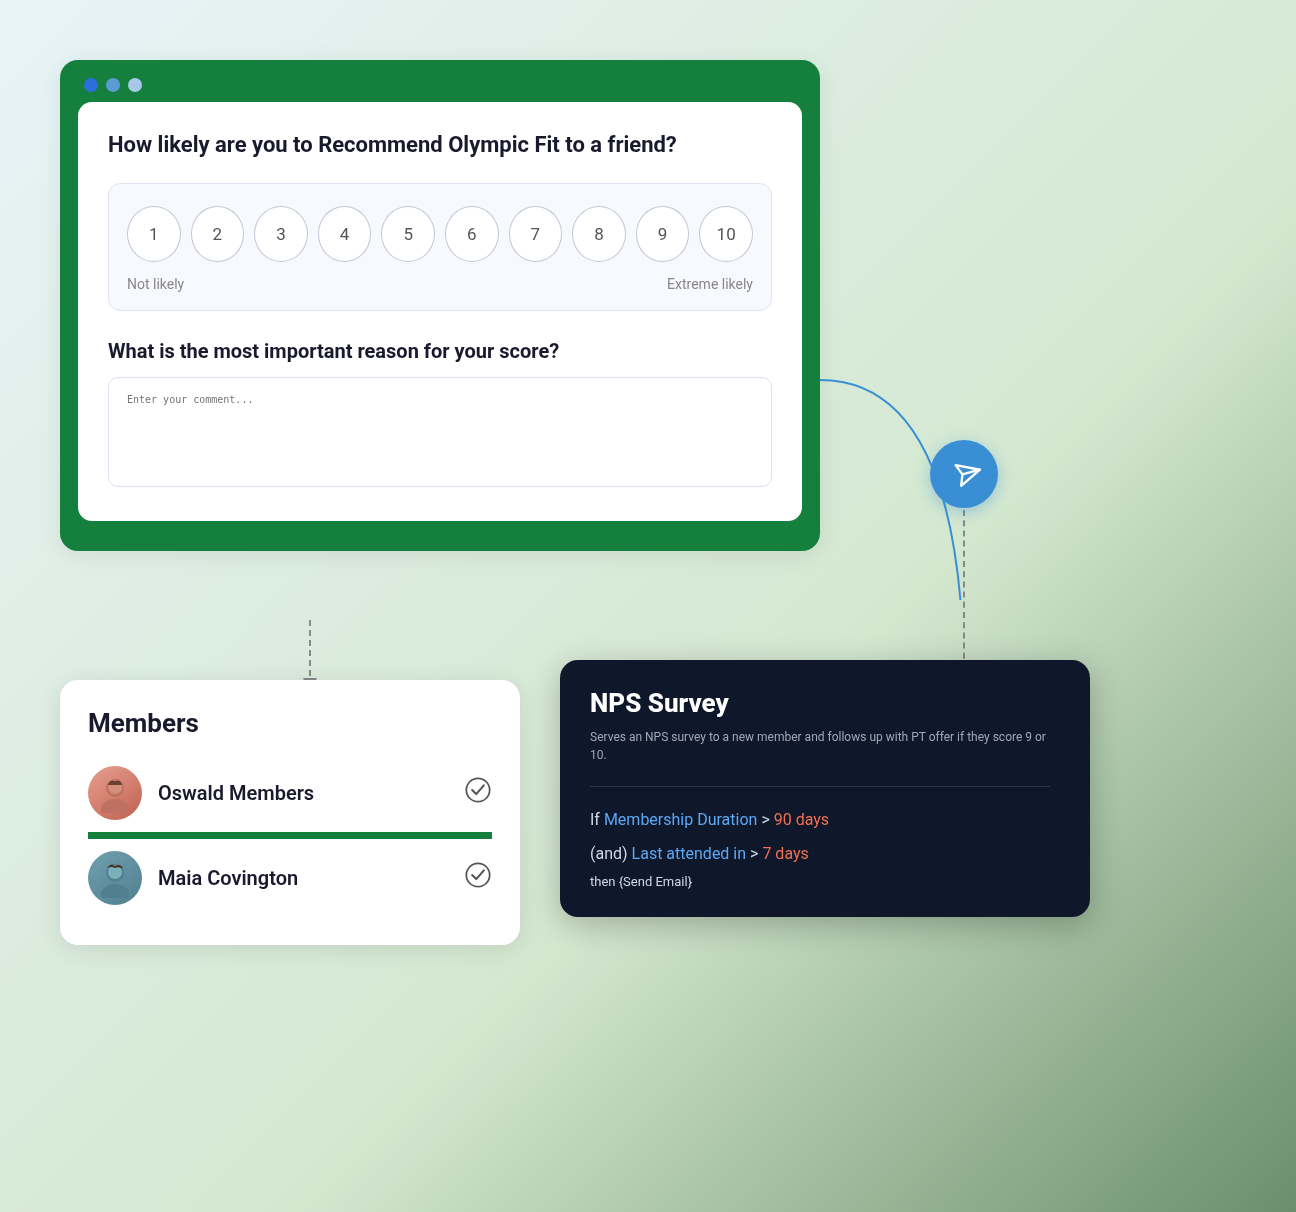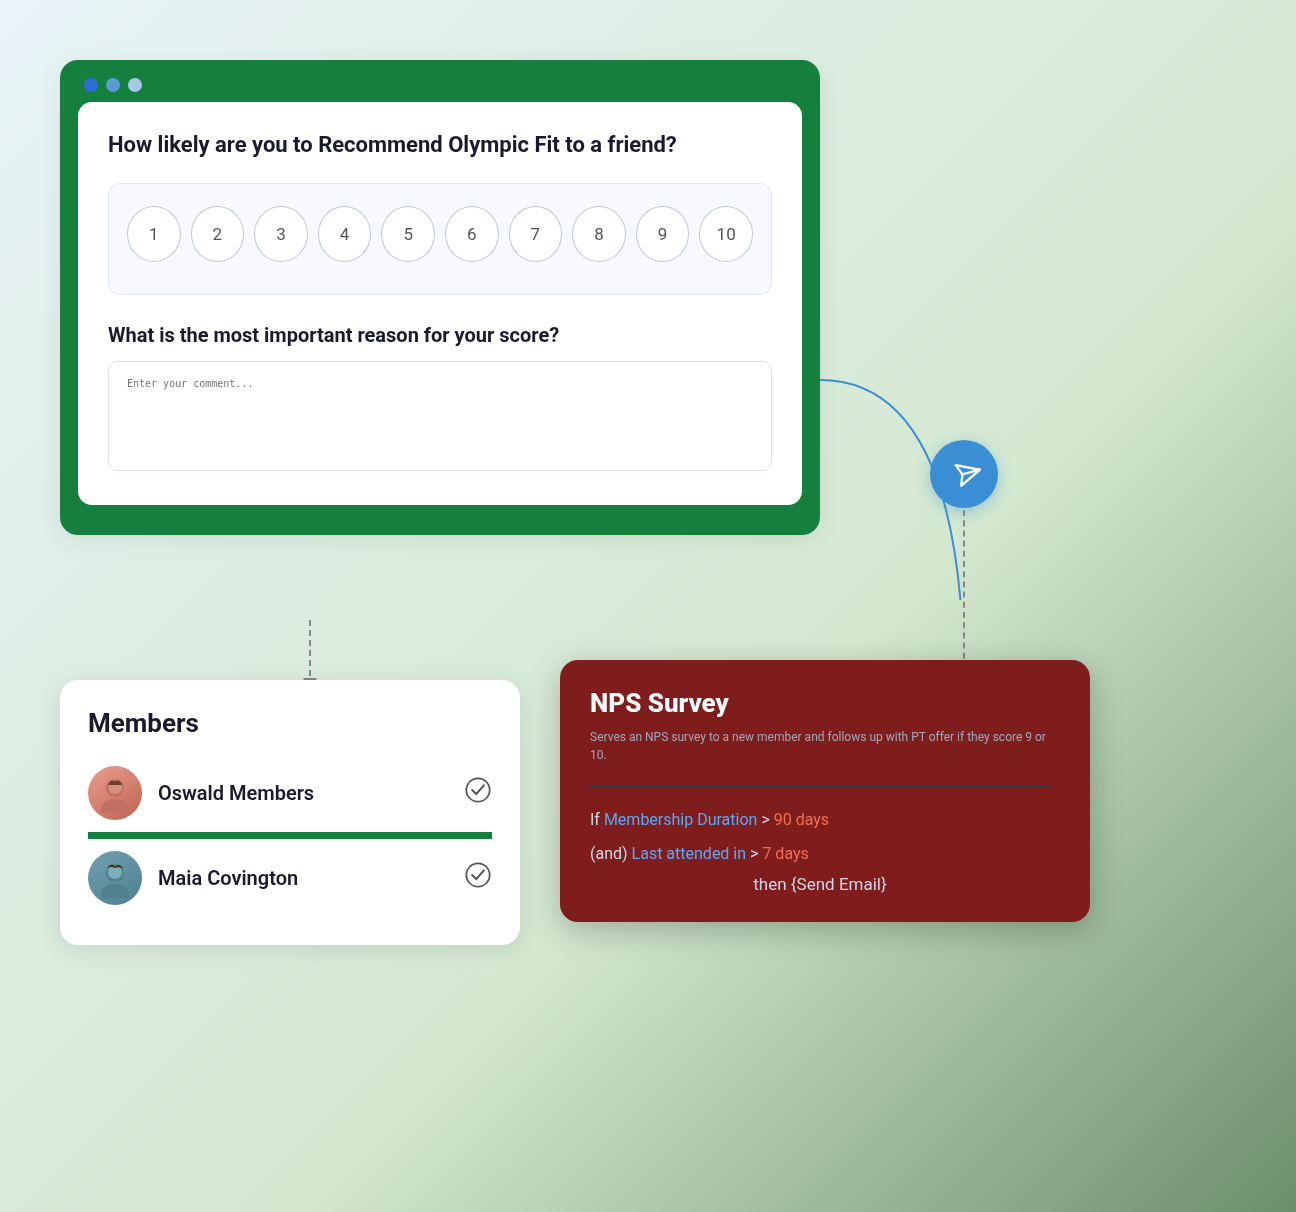--- a/index.html
+++ b/index.html
@@ -237,21 +237,21 @@
       top: 620px;
       z-index: 2;
     }
 
     
     .nps-card {
       position: absolute;
       top: 660px;
       left: 560px;
       width: 530px;
-      background: #7f1d1d;
+      background: #0f172a;
       border-radius: 18px;
       padding: 28px 40px 28px 30px;
       box-shadow: 0 8px 32px rgba(0,0,0,0.25);
       z-index: 5;
     }
 
     .nps-title {
       font-size: 26px;
       font-weight: 800;
       color: #fff;
@@ -286,24 +286,23 @@
 
     .highlight-blue {
       color: #5ba8f5;
     }
 
     .highlight-red {
       color: #f07050;
     }
 
     .then-line {
-      font-size: 17px;
+      font-size: 13px;
       color: #d0d8e8;
       margin-top: 4px;
-      text-align: center;
     }
   </style>
 </head>
 <body>
 
 <div class="survey-card">
   <div class="survey-card-dots">
     <div class="dot dot-blue-dark"></div>
     <div class="dot dot-blue-mid"></div>
     <div class="dot dot-blue-light"></div>
@@ -315,20 +314,24 @@
         <div class="rating-circle">1</div>
         <div class="rating-circle">2</div>
         <div class="rating-circle">3</div>
         <div class="rating-circle">4</div>
         <div class="rating-circle">5</div>
         <div class="rating-circle">6</div>
         <div class="rating-circle">7</div>
         <div class="rating-circle">8</div>
         <div class="rating-circle">9</div>
         <div class="rating-circle">10</div>
+      </div>
+      <div class="rating-labels">
+        <span>Not likely</span>
+        <span>Extreme likely</span>
       </div>
     </div>
     <div class="survey-question2">What is the most important reason for your score?</div>
     <textarea class="comment-box" placeholder="Enter your comment..." style=""></textarea>
   </div>
 </div>
 
 <svg class="connector-line-svg" width="1000" height="400">
   <path d="M 820 180 Q 960 180 964 474" stroke="#3a8fd4" stroke-width="2" fill="none"></path>
 </svg>

